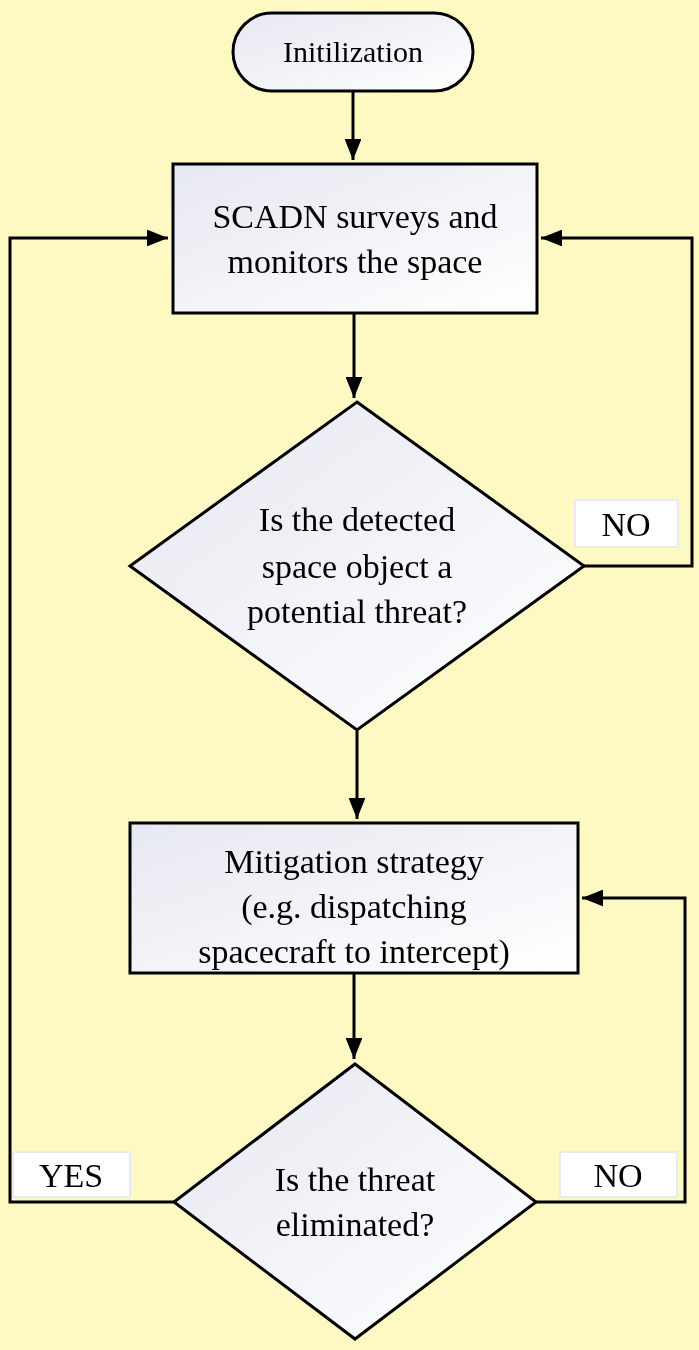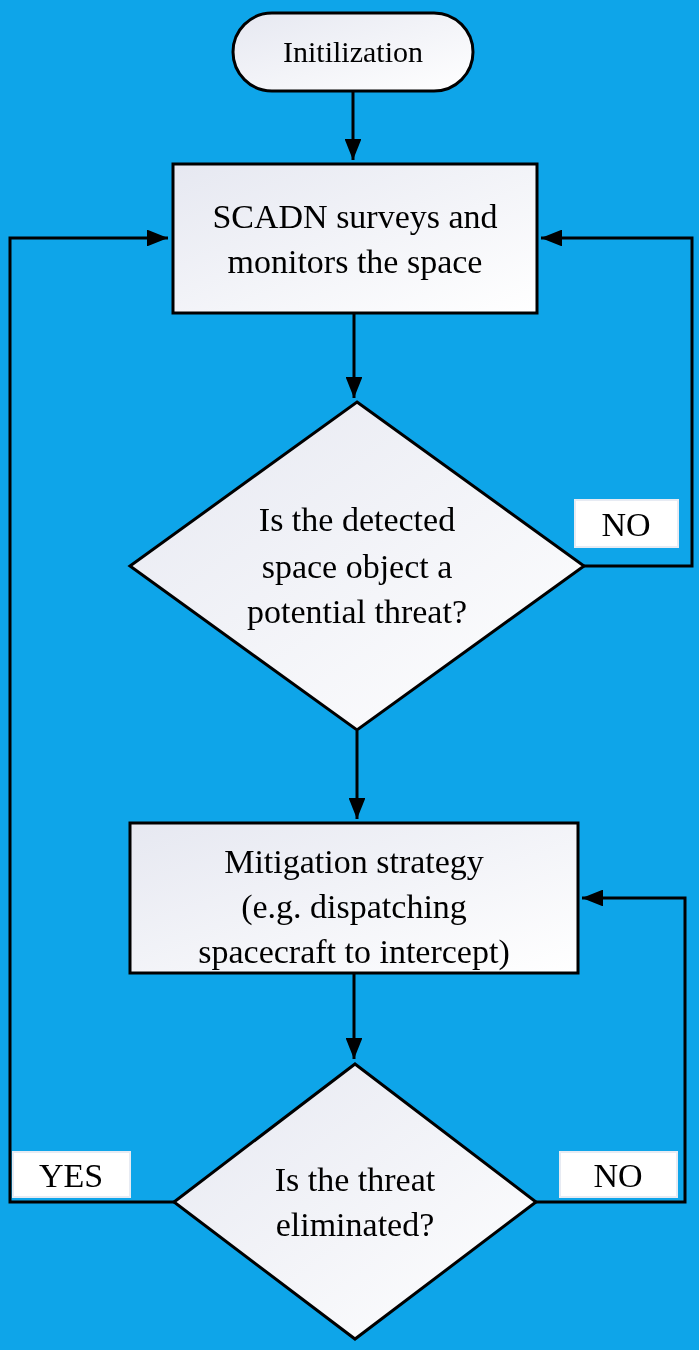--- a/index.html
+++ b/index.html
@@ -1,18 +1,18 @@
 <!DOCTYPE html>
 <html><head>
 <meta charset="utf-8">
 <style>
   html, body { margin: 0; padding: 0; background: #ffffff; }
   .stage {
     width: 699px; height: 1350px; position: relative;
-    background: #0ea5e9; overflow: hidden;
+    background: #fef9c3; overflow: hidden;
   }
   svg { display: block; }
   .shape { stroke: #000000; stroke-width: 3; fill: url(#shapeFill); }
   .connector { stroke: #000000; stroke-width: 3; fill: none; }
   .label-box { fill: #ffffff; stroke: #e7ebf3; stroke-width: 2; }
   text {
     font-family: "Liberation Serif", "DejaVu Serif", serif;
     fill: #000000; text-anchor: middle;
   }
   .t-start { font-size: 30px; }

